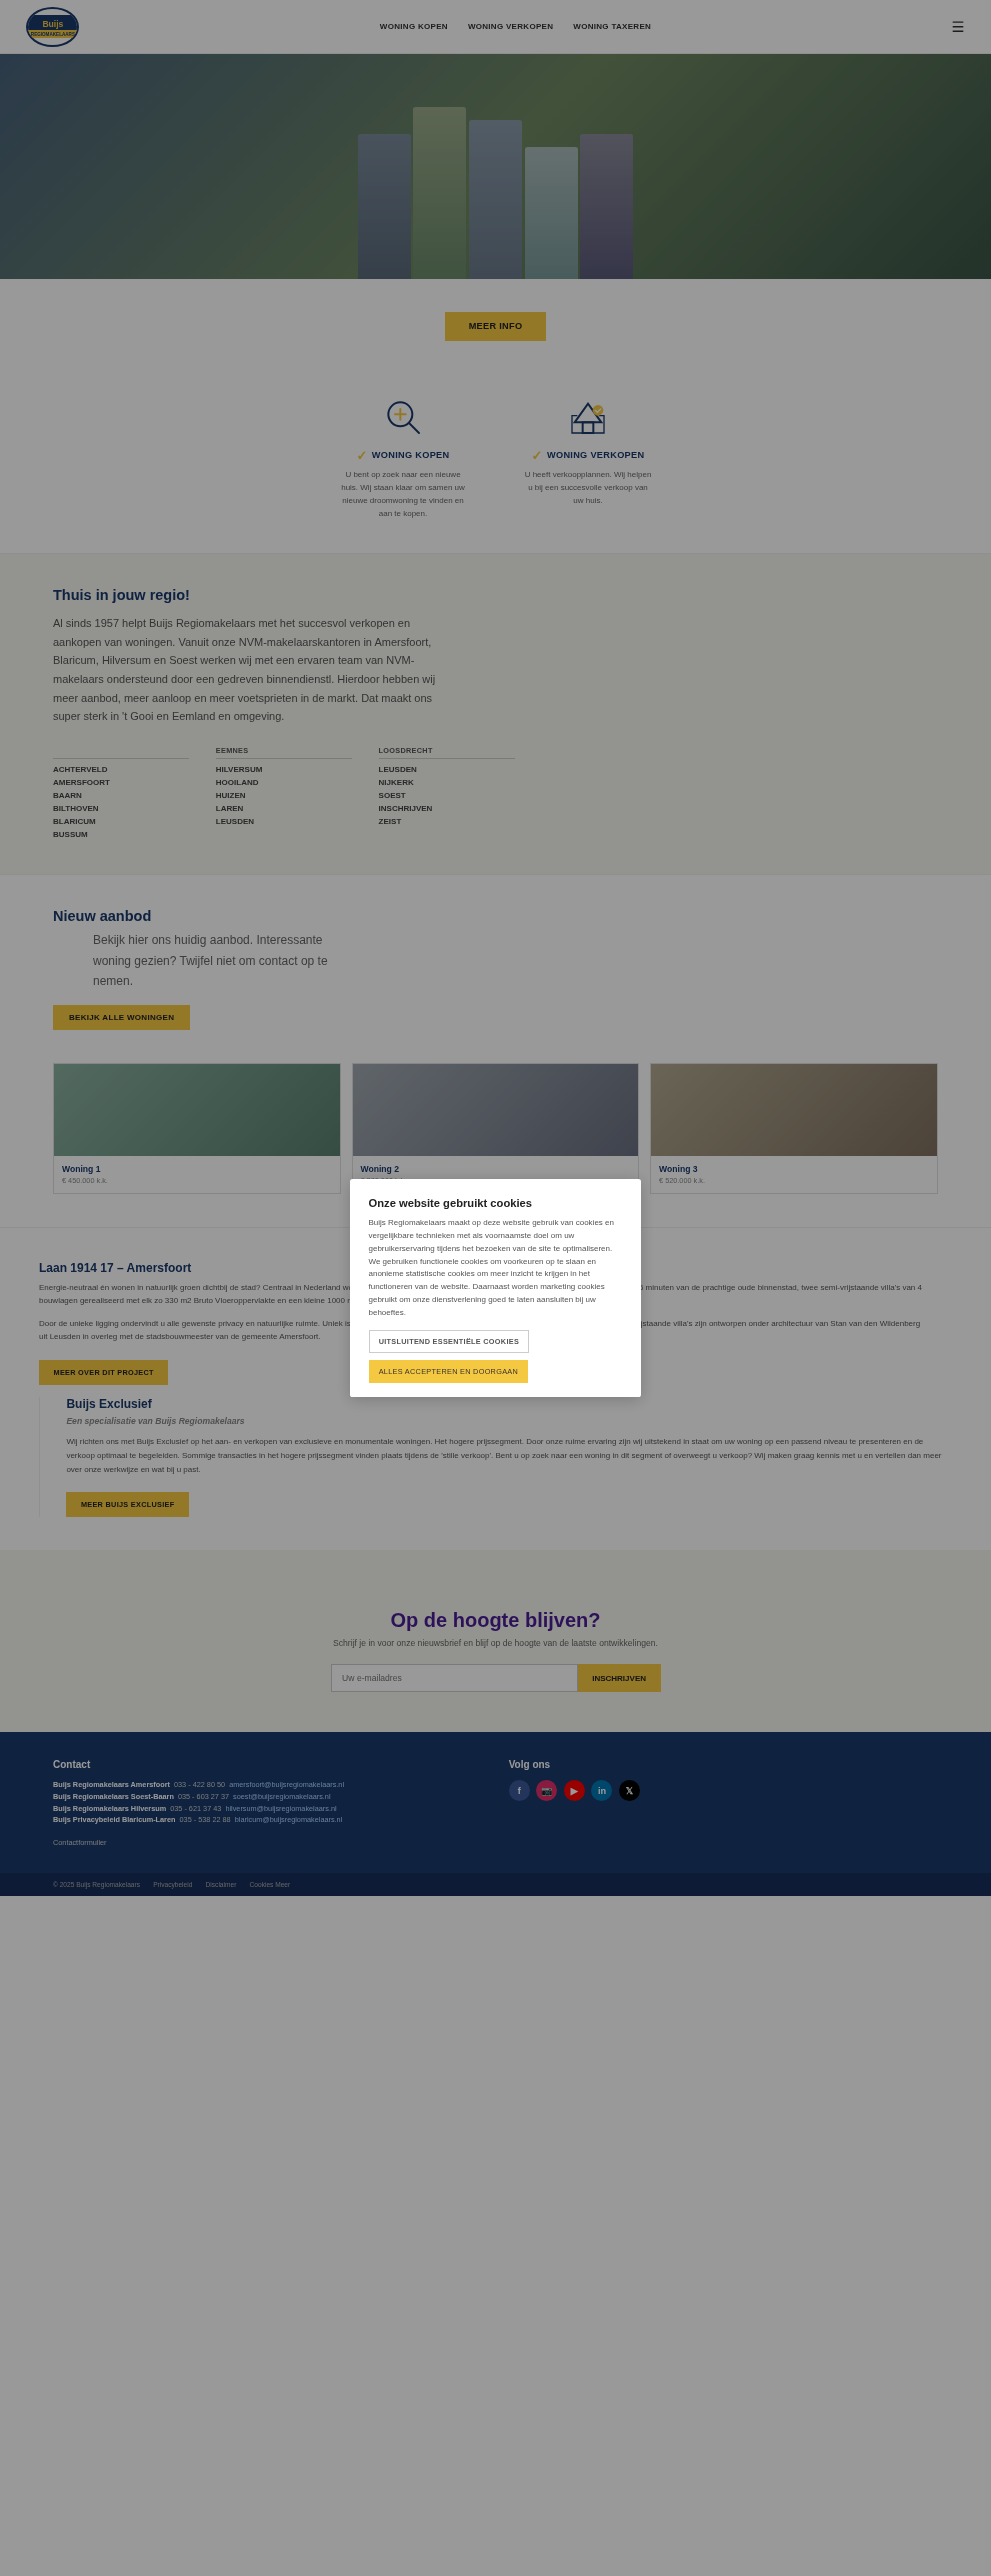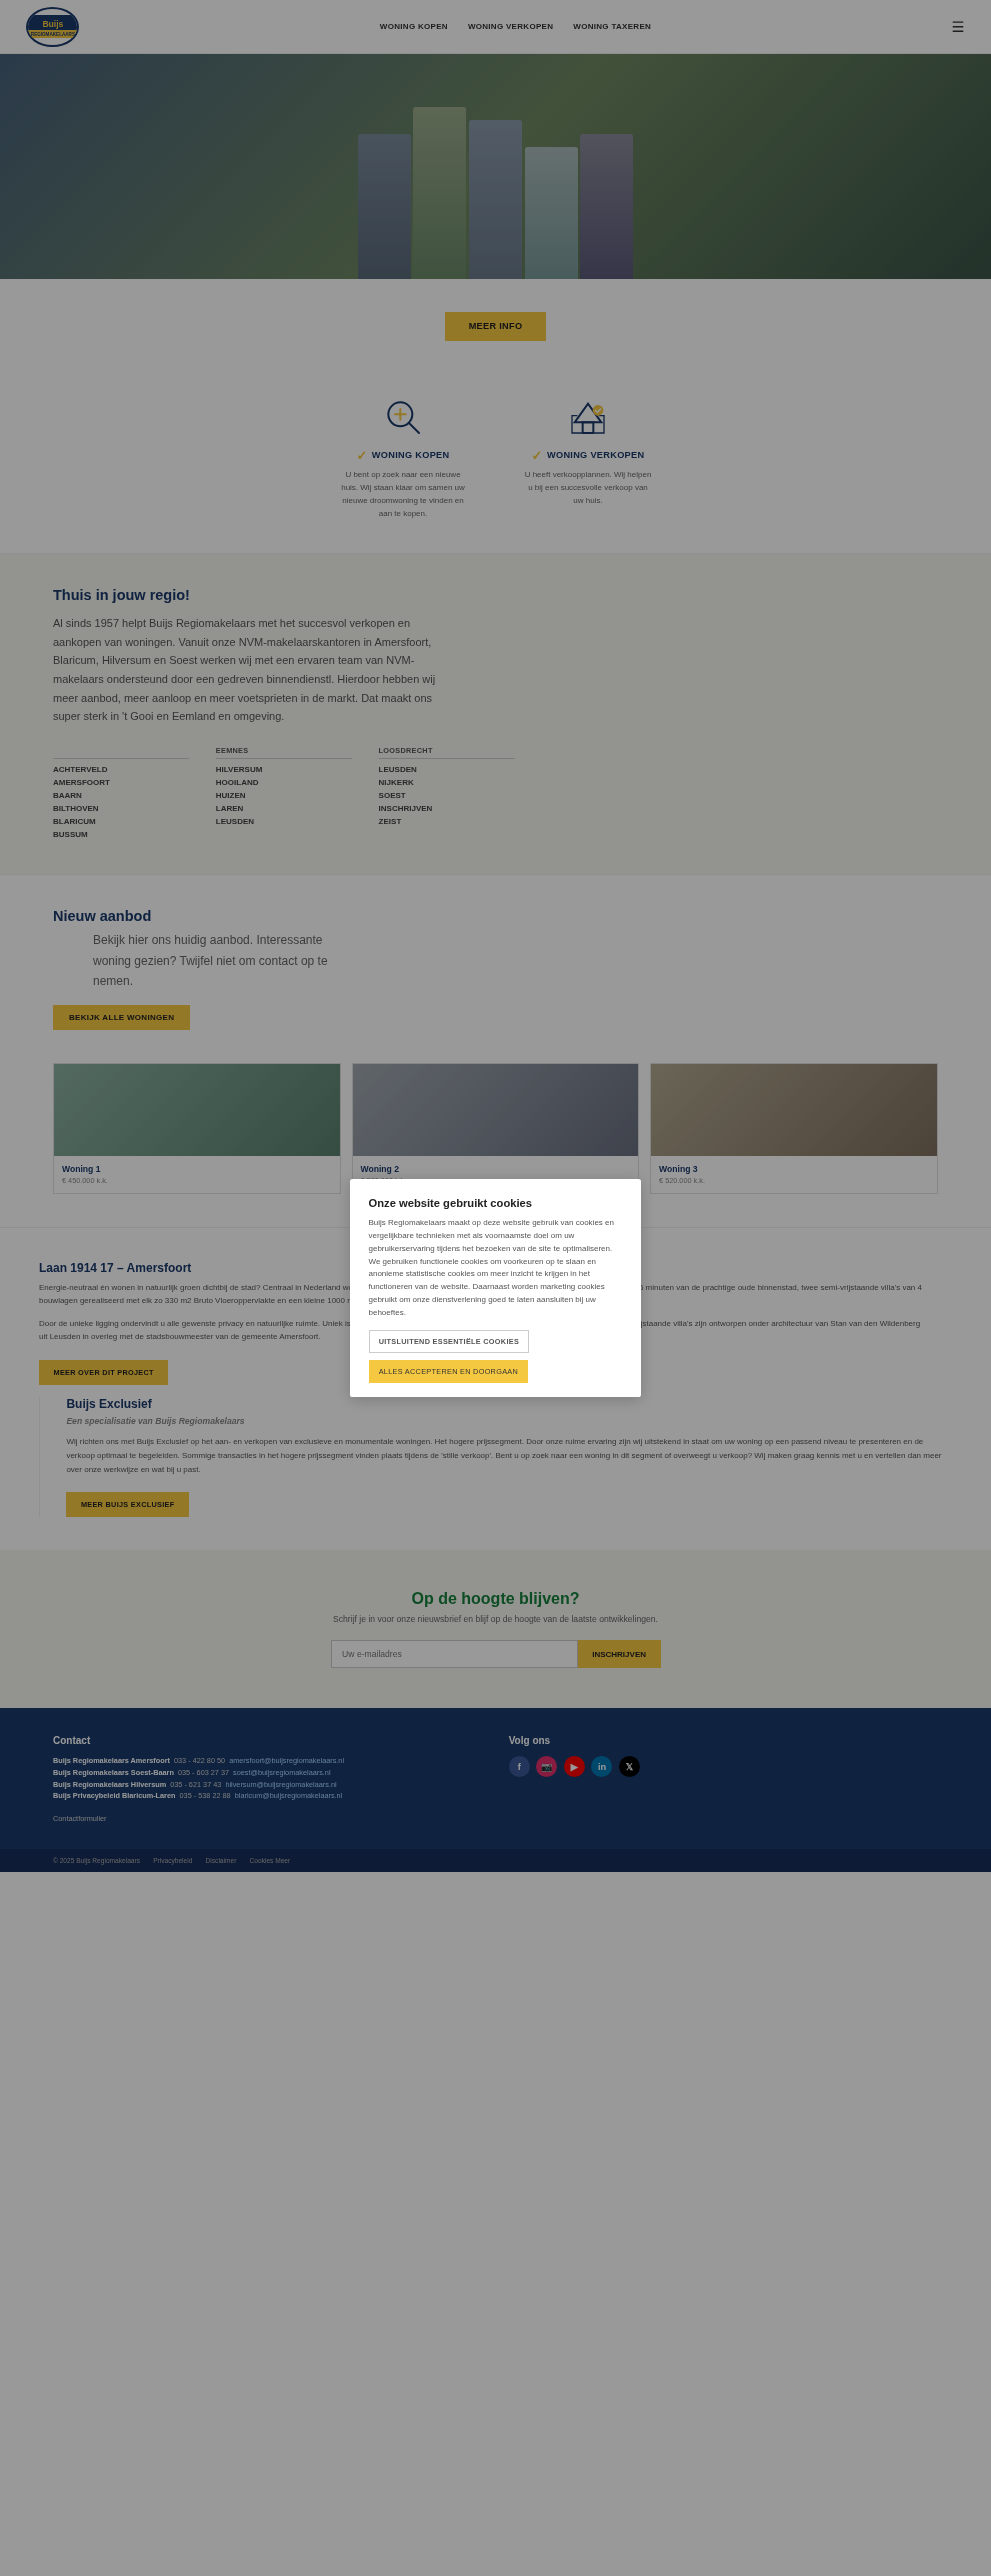--- a/index.html
+++ b/index.html
@@ -168,21 +168,21 @@
     .btn-project {
       background: #f5c842; border: none; padding: 8px 14.5px;
       font-size: 7.3px; font-weight: 700; color: #222; cursor: pointer;
       text-transform: uppercase; letter-spacing: 0.3px; margin-top: 6.6px;
     }
 
     
     .newsletter {
       background: #f5f5f0; padding: 40px 26.4px; text-align: center;
     }
-    .newsletter h2 { font-size: 16px; font-weight: 900; color: #15803d; margin-bottom: 6.6px; }
+    .newsletter h2 { font-size: 20px; font-weight: 900; color: #4c1d95; margin-bottom: 6.6px; margin-top: 19px; }
     .newsletter p { font-size: 8.6px; color: #666; margin-bottom: 16px; }
     .newsletter-form { display: flex; justify-content: center; gap: 0; max-width: 330px; margin: 0 auto; }
     .newsletter-input {
       flex: 1; padding: 8px 10.6px; border: 0.7px solid #ccc;
       font-size: 8.6px; outline: none;
     }
     .newsletter-btn {
       background: #f5c842; border: none; padding: 8px 14.5px;
       font-size: 8px; font-weight: 700; color: #222; cursor: pointer;
     }

